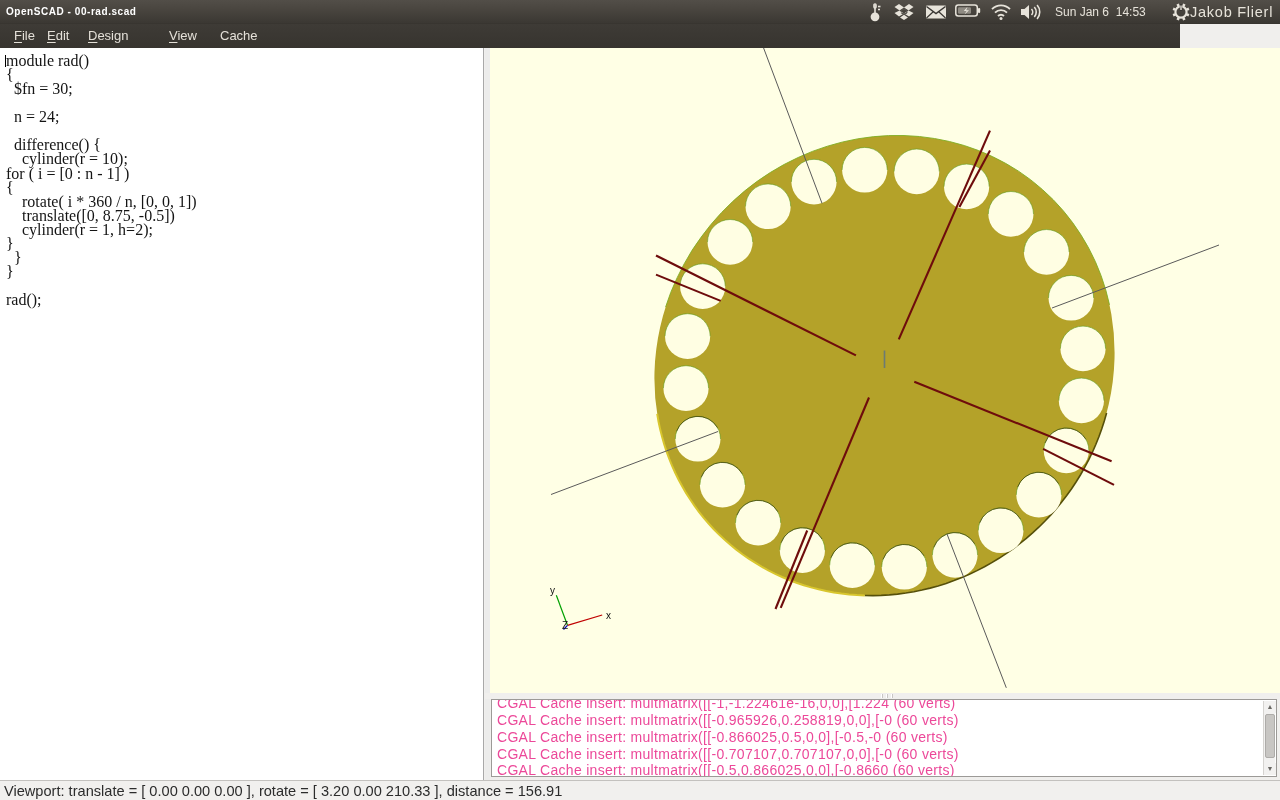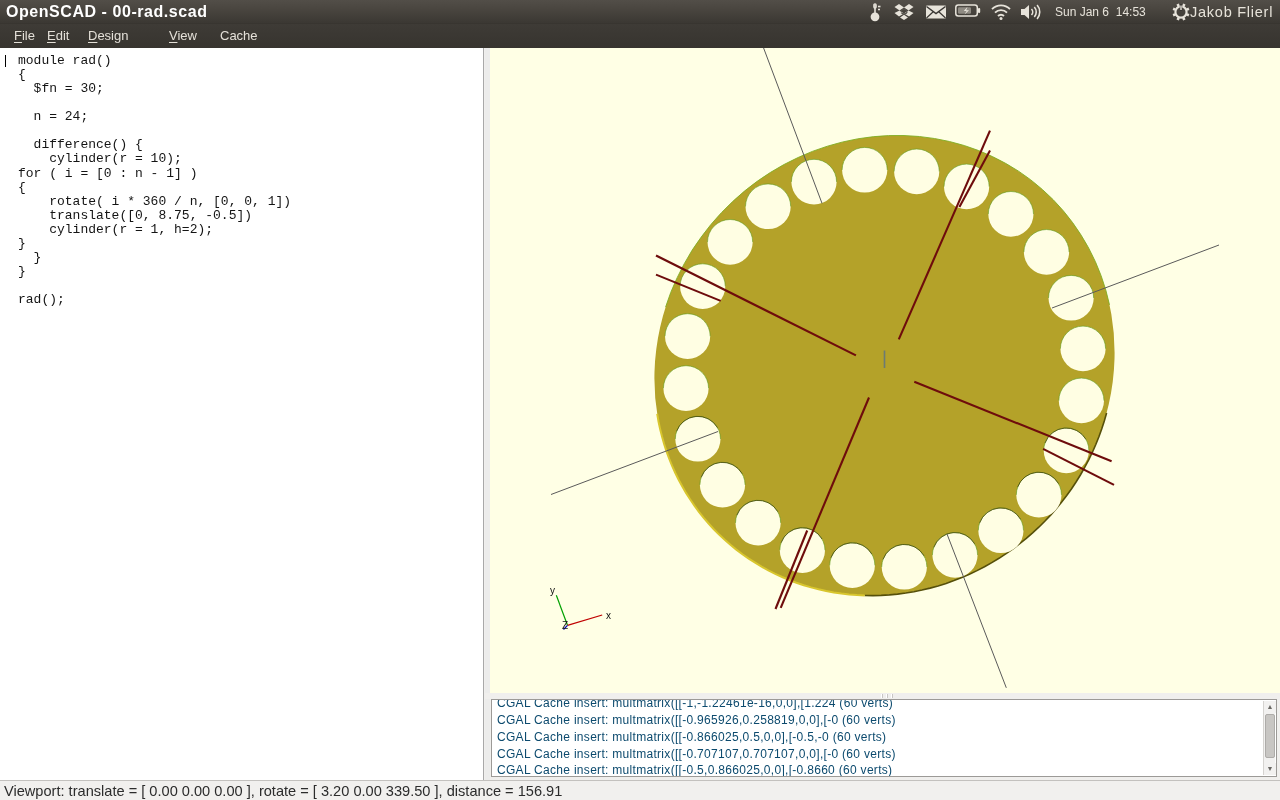--- a/index.html
+++ b/index.html
@@ -1,29 +1,29 @@
 <!DOCTYPE html>
 <html><head><meta charset="utf-8"><style>
 *{margin:0;padding:0;box-sizing:border-box}
 html,body{width:1280px;height:800px;overflow:hidden;font-family:"Liberation Sans",sans-serif;background:#f0efed}
 .titlebar{position:absolute;left:0;top:0;width:1280px;height:24px;background:linear-gradient(#524e48 0%,#49453f 40%,#3b3833 95%,#36332e 100%)}
-.title{position:absolute;left:6px;top:0;line-height:24px;font-size:16px;font-weight:bold;color:#fff;letter-spacing:0.55px}
+.title{position:absolute;left:6px;top:0;line-height:24px;font-size:10px;font-weight:bold;color:#fff;letter-spacing:0.55px}
 .clock{position:absolute;left:1055px;top:0;line-height:25px;font-size:12px;color:#e7e3da}
 .uname{position:absolute;left:1190px;top:0;line-height:25px;font-size:14.5px;color:#e7e3da;letter-spacing:0.75px}
-.menubar{position:absolute;left:0;top:24px;width:1280px;height:24px;background:linear-gradient(#3e3b36,#37342f)}
+.menubar{position:absolute;left:0;top:24px;width:1180px;height:24px;background:linear-gradient(#3e3b36,#37342f)}
 .mi{position:absolute;top:0;line-height:24px;font-size:13px;color:#e4e0d8}
 .mi u{text-underline-offset:2px}
 .editor{position:absolute;left:0;top:48px;width:484px;height:732px;background:#fff;border-right:1px solid #a8a8a8}
-.editor pre{font-family:Liberation Mono, monospace;font-size:13px;line-height:14.06px;color:#141414;padding:6px 0 0 18px}
+.editor pre{font-family:Liberation Serif, serif;font-size:16px;line-height:14.06px;color:#141414;padding:6px 0 0 6px}
 .caret{position:absolute;left:5px;top:7px;width:1px;height:12px;background:#000}
 .splitter{position:absolute;left:485px;top:48px;width:5px;height:732px;background:#ececeb}
 .hstrip{position:absolute;left:485px;top:693px;width:795px;height:6px;background:#f0efed}
 .grip b{position:absolute;top:1px;width:2px;height:4px;background:#fff;border-right:1px solid #c9c7c4;display:block}
 .console{position:absolute;left:491px;top:699px;width:786px;height:78px;background:#fff;border:1px solid #9c9a97;overflow:hidden}
-.ctext{position:absolute;left:5px;top:-5px;font-size:12px;line-height:16.85px;letter-spacing:0.3px;color:#0c4a6e;white-space:nowrap}
+.ctext{position:absolute;left:5px;top:-5px;font-size:14px;line-height:16.85px;letter-spacing:0.3px;color:#ec4899;white-space:nowrap}
 .cscroll{position:absolute;right:1px;top:1px;width:12px;height:74px;background:#f2f1f0;border-left:1px solid #d5d3d0}
 .cbtn{position:absolute;left:0;width:12px;height:12px;background:#f2f1f0;color:#6a6864;font-size:7px;text-align:center;line-height:12px}
 .cthumb{position:absolute;left:1px;top:13px;width:10px;height:44px;background:#c8c6c3;border:1px solid #aeaca9;border-radius:2px}
 .statusbar{position:absolute;left:0;top:780px;width:1280px;height:20px;background:#f1f0ee;border-top:1px solid #c3c1be}
 .statusbar span{position:absolute;left:4px;line-height:20px;font-size:14.6px;color:#2c2c2c}
 </style></head>
 <body>
 <div class="titlebar">
   <span class="title">OpenSCAD - 00-rad.scad</span>
   <svg width="18" height="20" viewBox="0 0 18 20" style="position:absolute;left:867px;top:2px">
@@ -223,13 +223,13 @@
 <div class="hstrip"><span class="grip"><b style="left:396px"></b><b style="left:401px"></b><b style="left:406px"></b></span></div>
 <div class="console">
   <div class="ctext">CGAL Cache insert: multmatrix([[-1,-1.22461e-16,0,0],[1.224 (60 verts)<br>CGAL Cache insert: multmatrix([[-0.965926,0.258819,0,0],[-0 (60 verts)<br>CGAL Cache insert: multmatrix([[-0.866025,0.5,0,0],[-0.5,-0 (60 verts)<br>CGAL Cache insert: multmatrix([[-0.707107,0.707107,0,0],[-0 (60 verts)<br>CGAL Cache insert: multmatrix([[-0.5,0.866025,0,0],[-0.8660 (60 verts)</div>
   <div class="cscroll">
       <div class="cbtn" style="top:0">▲</div>
       <div class="cthumb"></div>
       <div class="cbtn" style="bottom:0">▼</div>
     </div>
 </div>
 <div class="statusbar">
-    <span>Viewport: translate = [ 0.00 0.00 0.00 ], rotate = [ 3.20 0.00 339.50 ], distance = 156.91</span>
+    <span>Viewport: translate = [ 0.00 0.00 0.00 ], rotate = [ 3.20 0.00 210.33 ], distance = 156.91</span>
   </div>
 </body></html>

